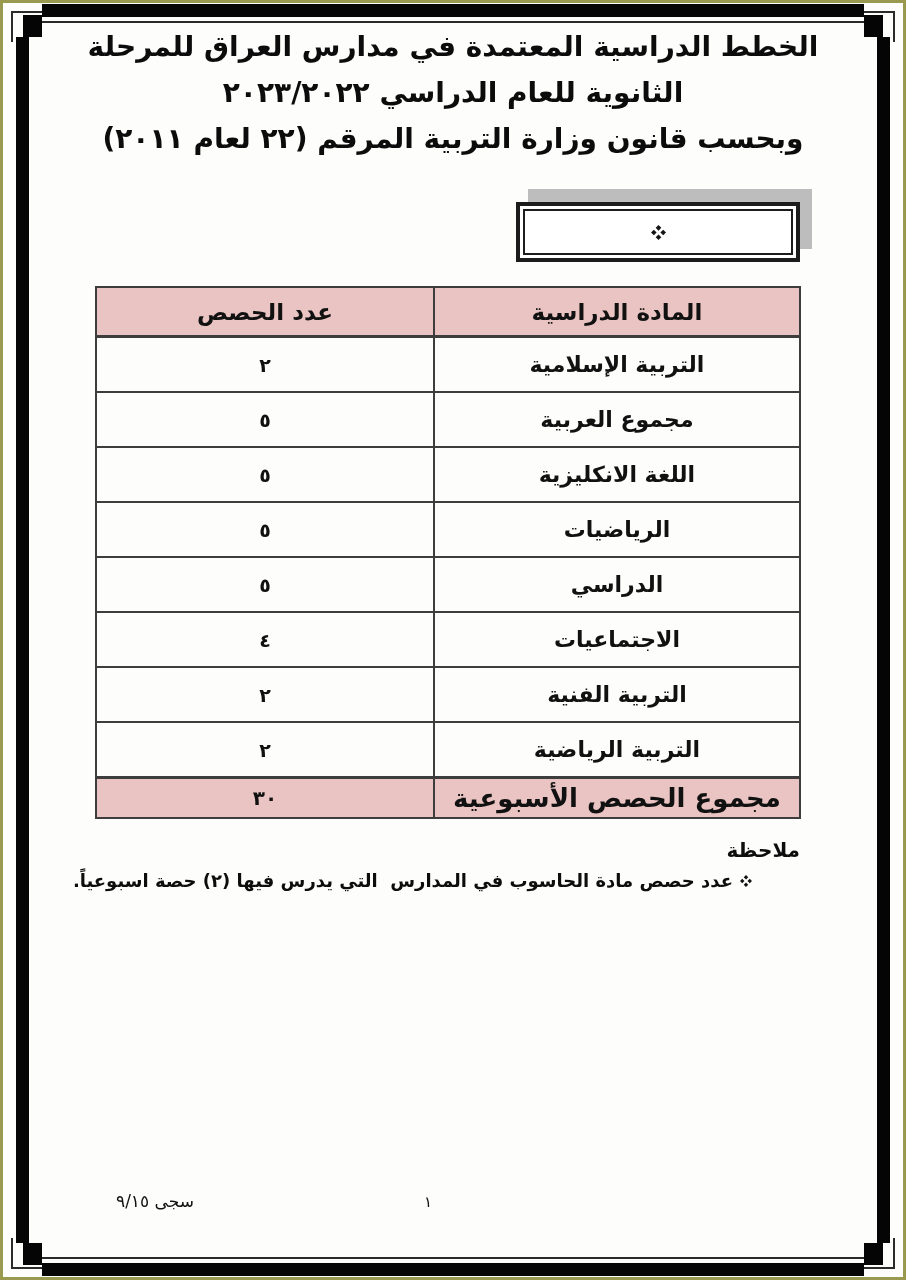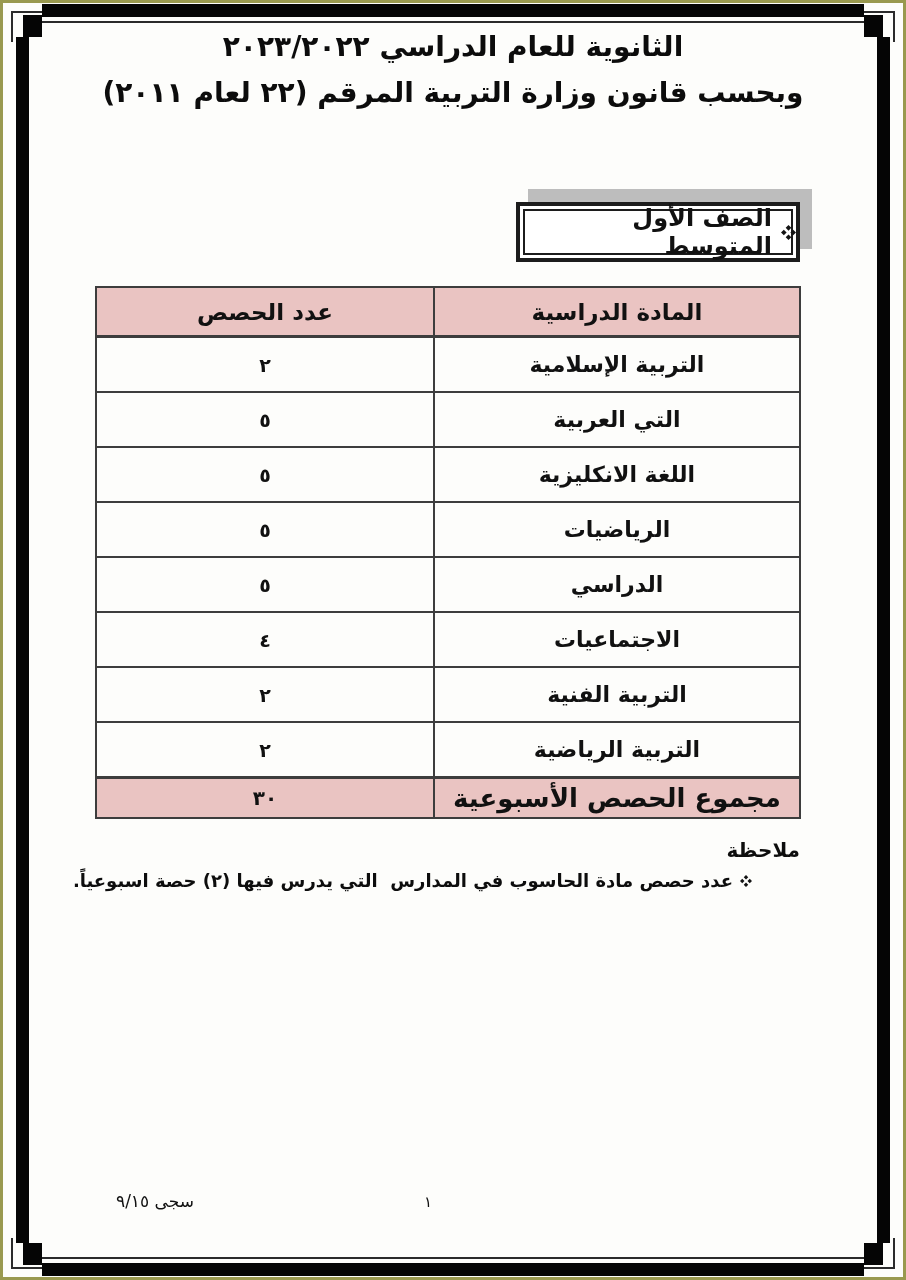--- a/index.html
+++ b/index.html
@@ -146,51 +146,51 @@
       <rect x="16" y="37" width="13" height="1206"></rect>
       <rect x="877" y="37" width="13" height="1206"></rect>
       <rect x="23" y="15" width="19" height="22"></rect>
       <rect x="864" y="15" width="19" height="22"></rect>
       <rect x="23" y="1243" width="19" height="22"></rect>
       <rect x="864" y="1243" width="19" height="22"></rect>
     </g>
   </svg>
 
   <header class="title-block">
+    <div>الخطط الدراسية المعتمدة في مدارس العراق للمرحلة</div>
     <div>الثانوية للعام الدراسي ٢٠٢٣/٢٠٢٢</div>
     <div>وبحسب قانون وزارة التربية المرقم (٢٢ لعام ٢٠١١)</div>
   </header>
 
   <div class="section-box">
     <span class="dmd">
       <svg width="15" height="15" viewBox="0 0 16 16">
         <path d="M8 0 L11 3 L8 6 L5 3 Z M0 8 L3 5 L6 8 L3 11 Z M10 8 L13 5 L16 8 L13 11 Z M8 10 L11 13 L8 16 L5 13 Z"></path>
       </svg>
     </span>
-    <span>الصف الأول المتوسط</span>
   </div>
 
   <table class="subjects">
     <colgroup>
         <col class="c-subject">
         <col class="c-count">
       </colgroup>
     <thead>
       <tr>
         <th>المادة الدراسية</th>
         <th>عدد الحصص</th>
       </tr>
     </thead>
     <tbody>
       <tr>
         <td>التربية الإسلامية</td>
         <td class="count">٢</td>
       </tr>
       <tr>
-        <td>التي العربية</td>
+        <td>مجموع العربية</td>
         <td class="count">٥</td>
       </tr>
       <tr>
         <td>اللغة الانكليزية</td>
         <td class="count">٥</td>
       </tr>
       <tr>
         <td>الرياضيات</td>
         <td class="count">٥</td>
       </tr>

